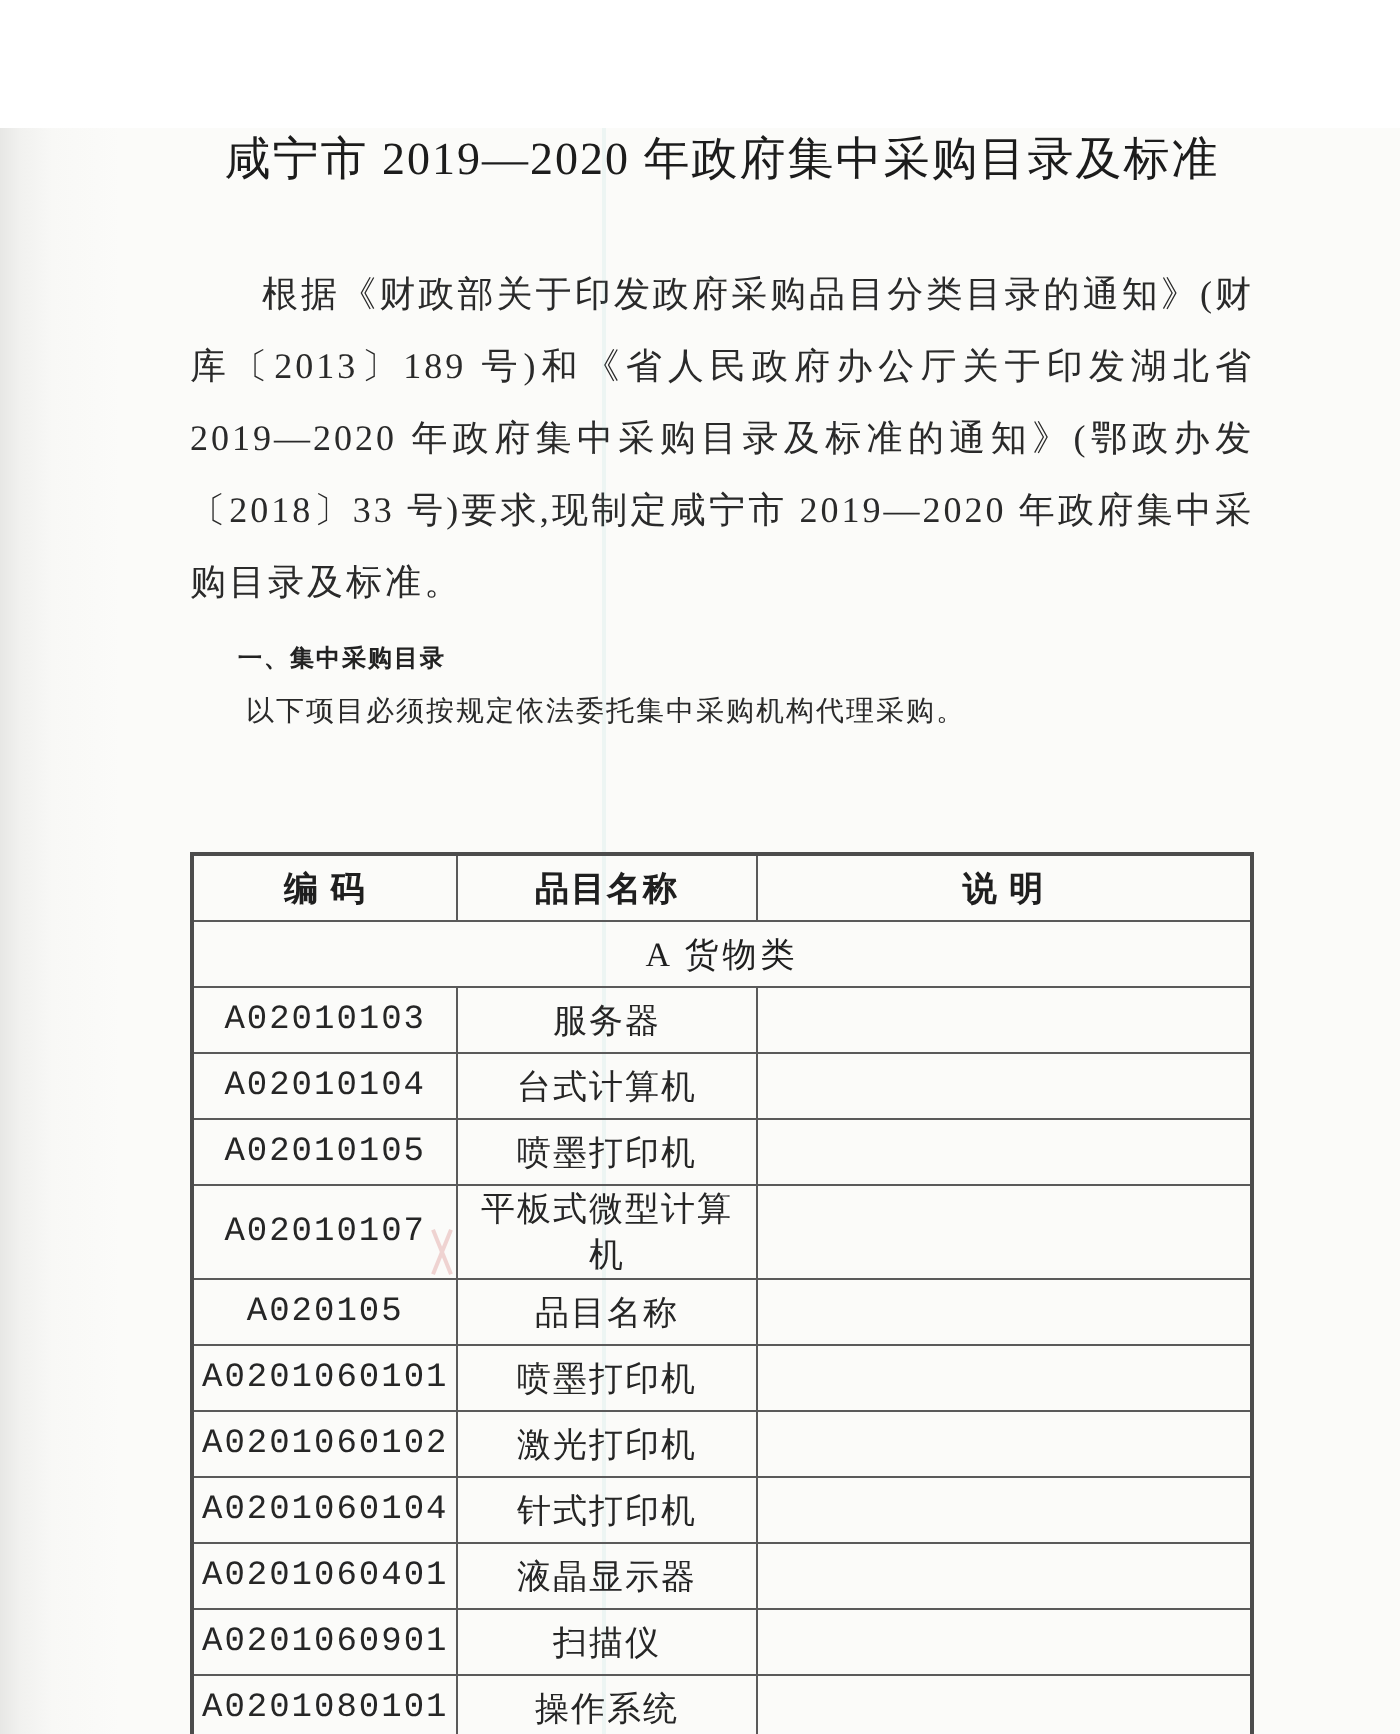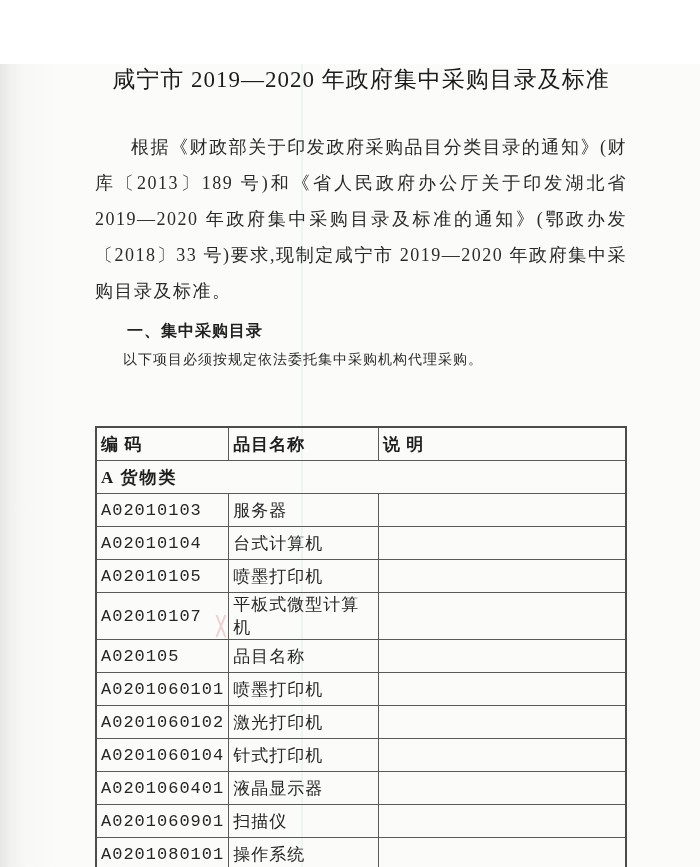--- a/index.html
+++ b/index.html
@@ -37,46 +37,46 @@
   }
   .body-text{
     margin:34px 73px 12px 95px;
     font-size:18px;line-height:36px;
     text-align:justify;text-justify:inter-ideograph;
     text-indent:2em;letter-spacing:1.5px;
     color:#2a2a2a;
   }
   .section-heading{
     margin:6px 73px 0 95px;
-    font-size:16px;font-weight:bold;
+    font-size:12px;font-weight:bold;
     font-family:"Liberation Sans","DejaVu Sans",sans-serif;
     text-indent:2em;letter-spacing:1px;
     color:#222;
   }
   .lead{
     margin:9px 73px 8px 95px;
     font-size:14px;letter-spacing:1px;
     text-indent:2em;color:#2a2a2a;
   }
   table.catalog{
     position:absolute;left:95px;top:362px;
     width:532px;border-collapse:collapse;
     border:2px solid #4c4c4c;
     font-size:17px;
     background:transparent;
   }
   table.catalog td, table.catalog th{
     border:1px solid #5a5a5a;
     height:32px;padding:0 4px;
-    text-align:left;vertical-align:middle;
+    text-align:center;vertical-align:middle;
     font-weight:normal;color:#262626;
     letter-spacing:1px;
   }
   table.catalog th{font-weight:bold;color:#1f1f1f;}
-  tr.category-row td{font-weight:bold;letter-spacing:2px;color:#1f1f1f;}
+  tr.category-row td{font-weight:normal;letter-spacing:2px;color:#1f1f1f;}
   td.code{font-weight:bold;font-family:Liberation Mono, monospace;letter-spacing:0.5px;color:#141414;}
   td.note{text-align:left;padding-left:8px;letter-spacing:1px;}
 </style>
 </head>
 <body>
 
 <div class="page">
 
   <div class="scanline"></div>
   <div class="stamp-artifact"></div>

